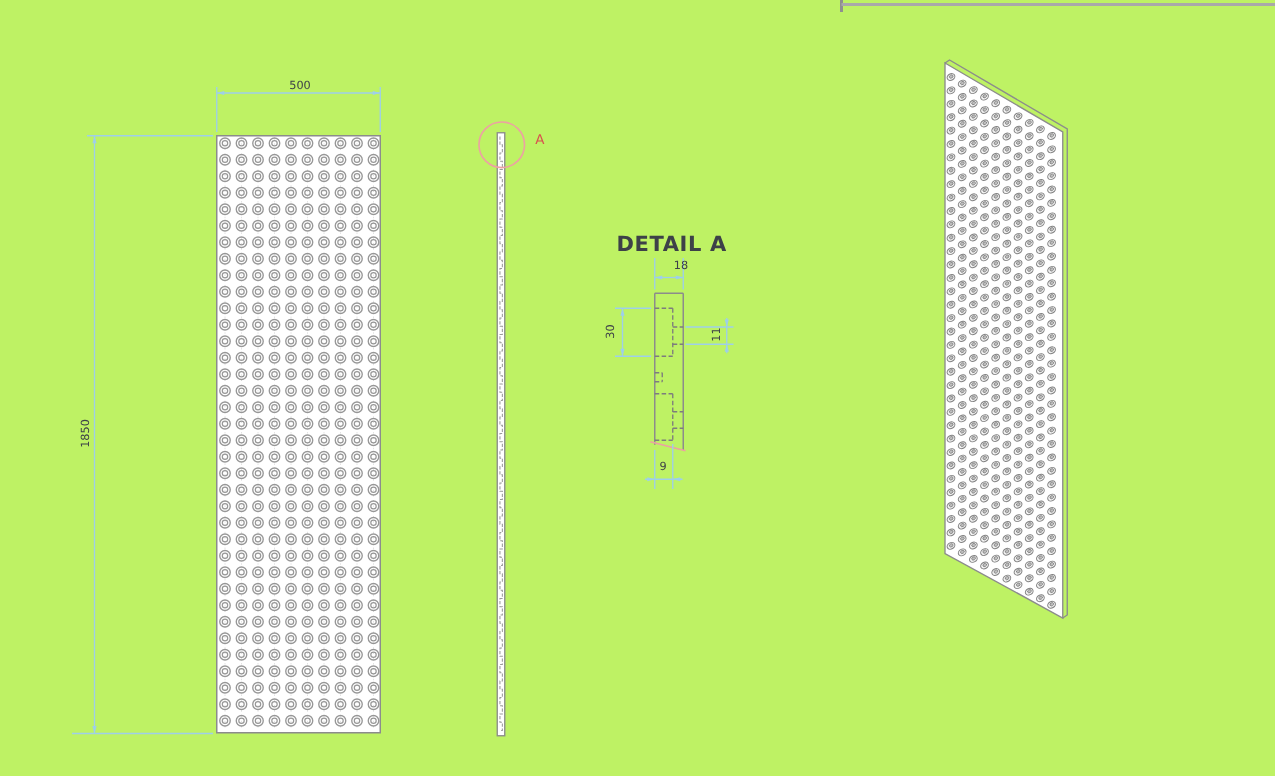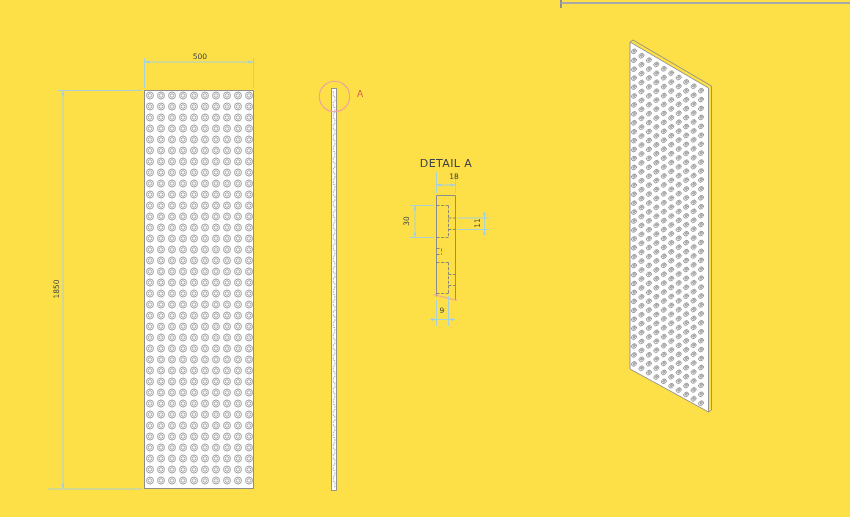--- a/index.html
+++ b/index.html
@@ -1,21 +1,21 @@
 <!DOCTYPE html>
 <html><head>
 <meta charset="utf-8">
 <style>
   html,body{margin:0;padding:0;background:#fff;}
-  .canvas{position:relative;width:850px;height:517px;background:#fde047;overflow:hidden;
+  .canvas{position:relative;width:850px;height:517px;background:#bef264;overflow:hidden;
           font-family:"DejaVu Sans", sans-serif;}
   .lbl{position:absolute;font-size:7.5px;color:#3d4148;text-align:center;line-height:11px;
        white-space:nowrap;}
   .lbl.rot{transform:rotate(-90deg);transform-origin:center center;}
-  .detail-title{font-size:11px;letter-spacing:.4px;}
+  .detail-title{font-size:14px;letter-spacing:.4px;font-weight:bold;}
   .red-lbl{color:#d8504e;font-size:9px;}
   .panel-edge-h{position:absolute;left:561px;top:2px;width:289px;height:2px;background:#a9a9a9;}
   .panel-edge-cap{position:absolute;left:560px;top:0;width:2px;height:8px;background:#8f8f8f;}
   svg{position:absolute;left:0;top:0;}
 </style>
 </head>
 <body>
 
 <div class="canvas">
 

